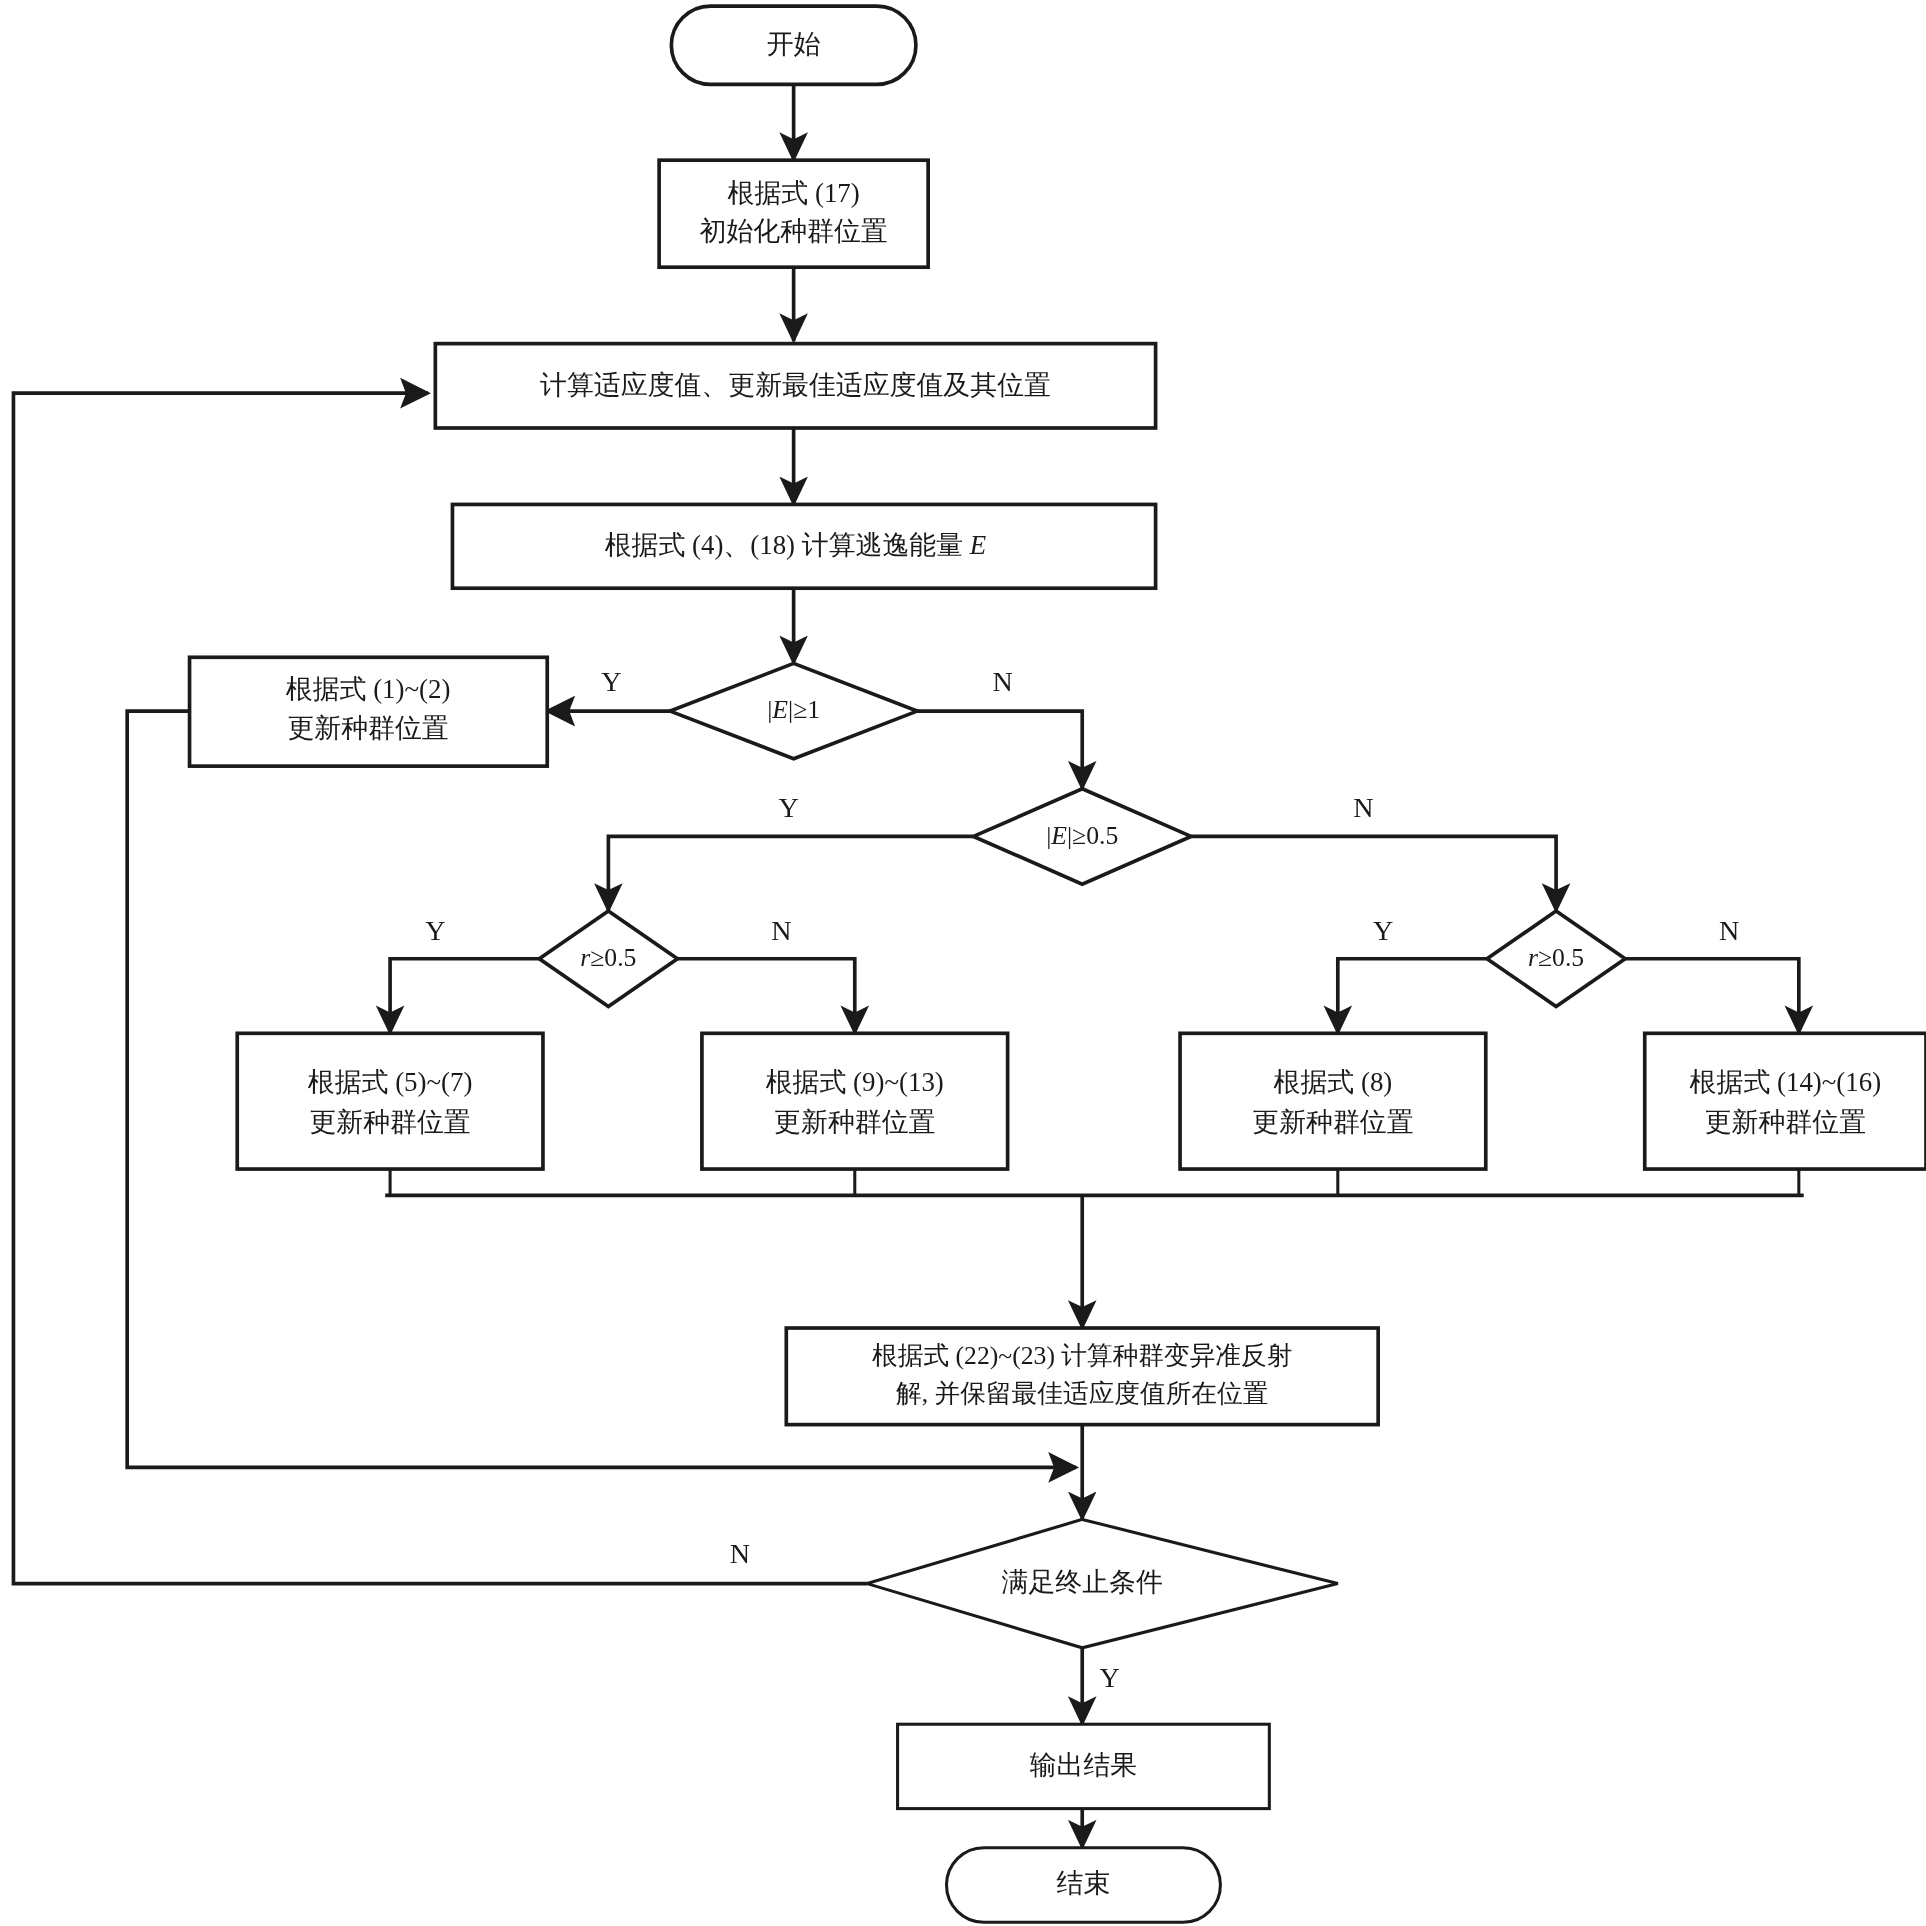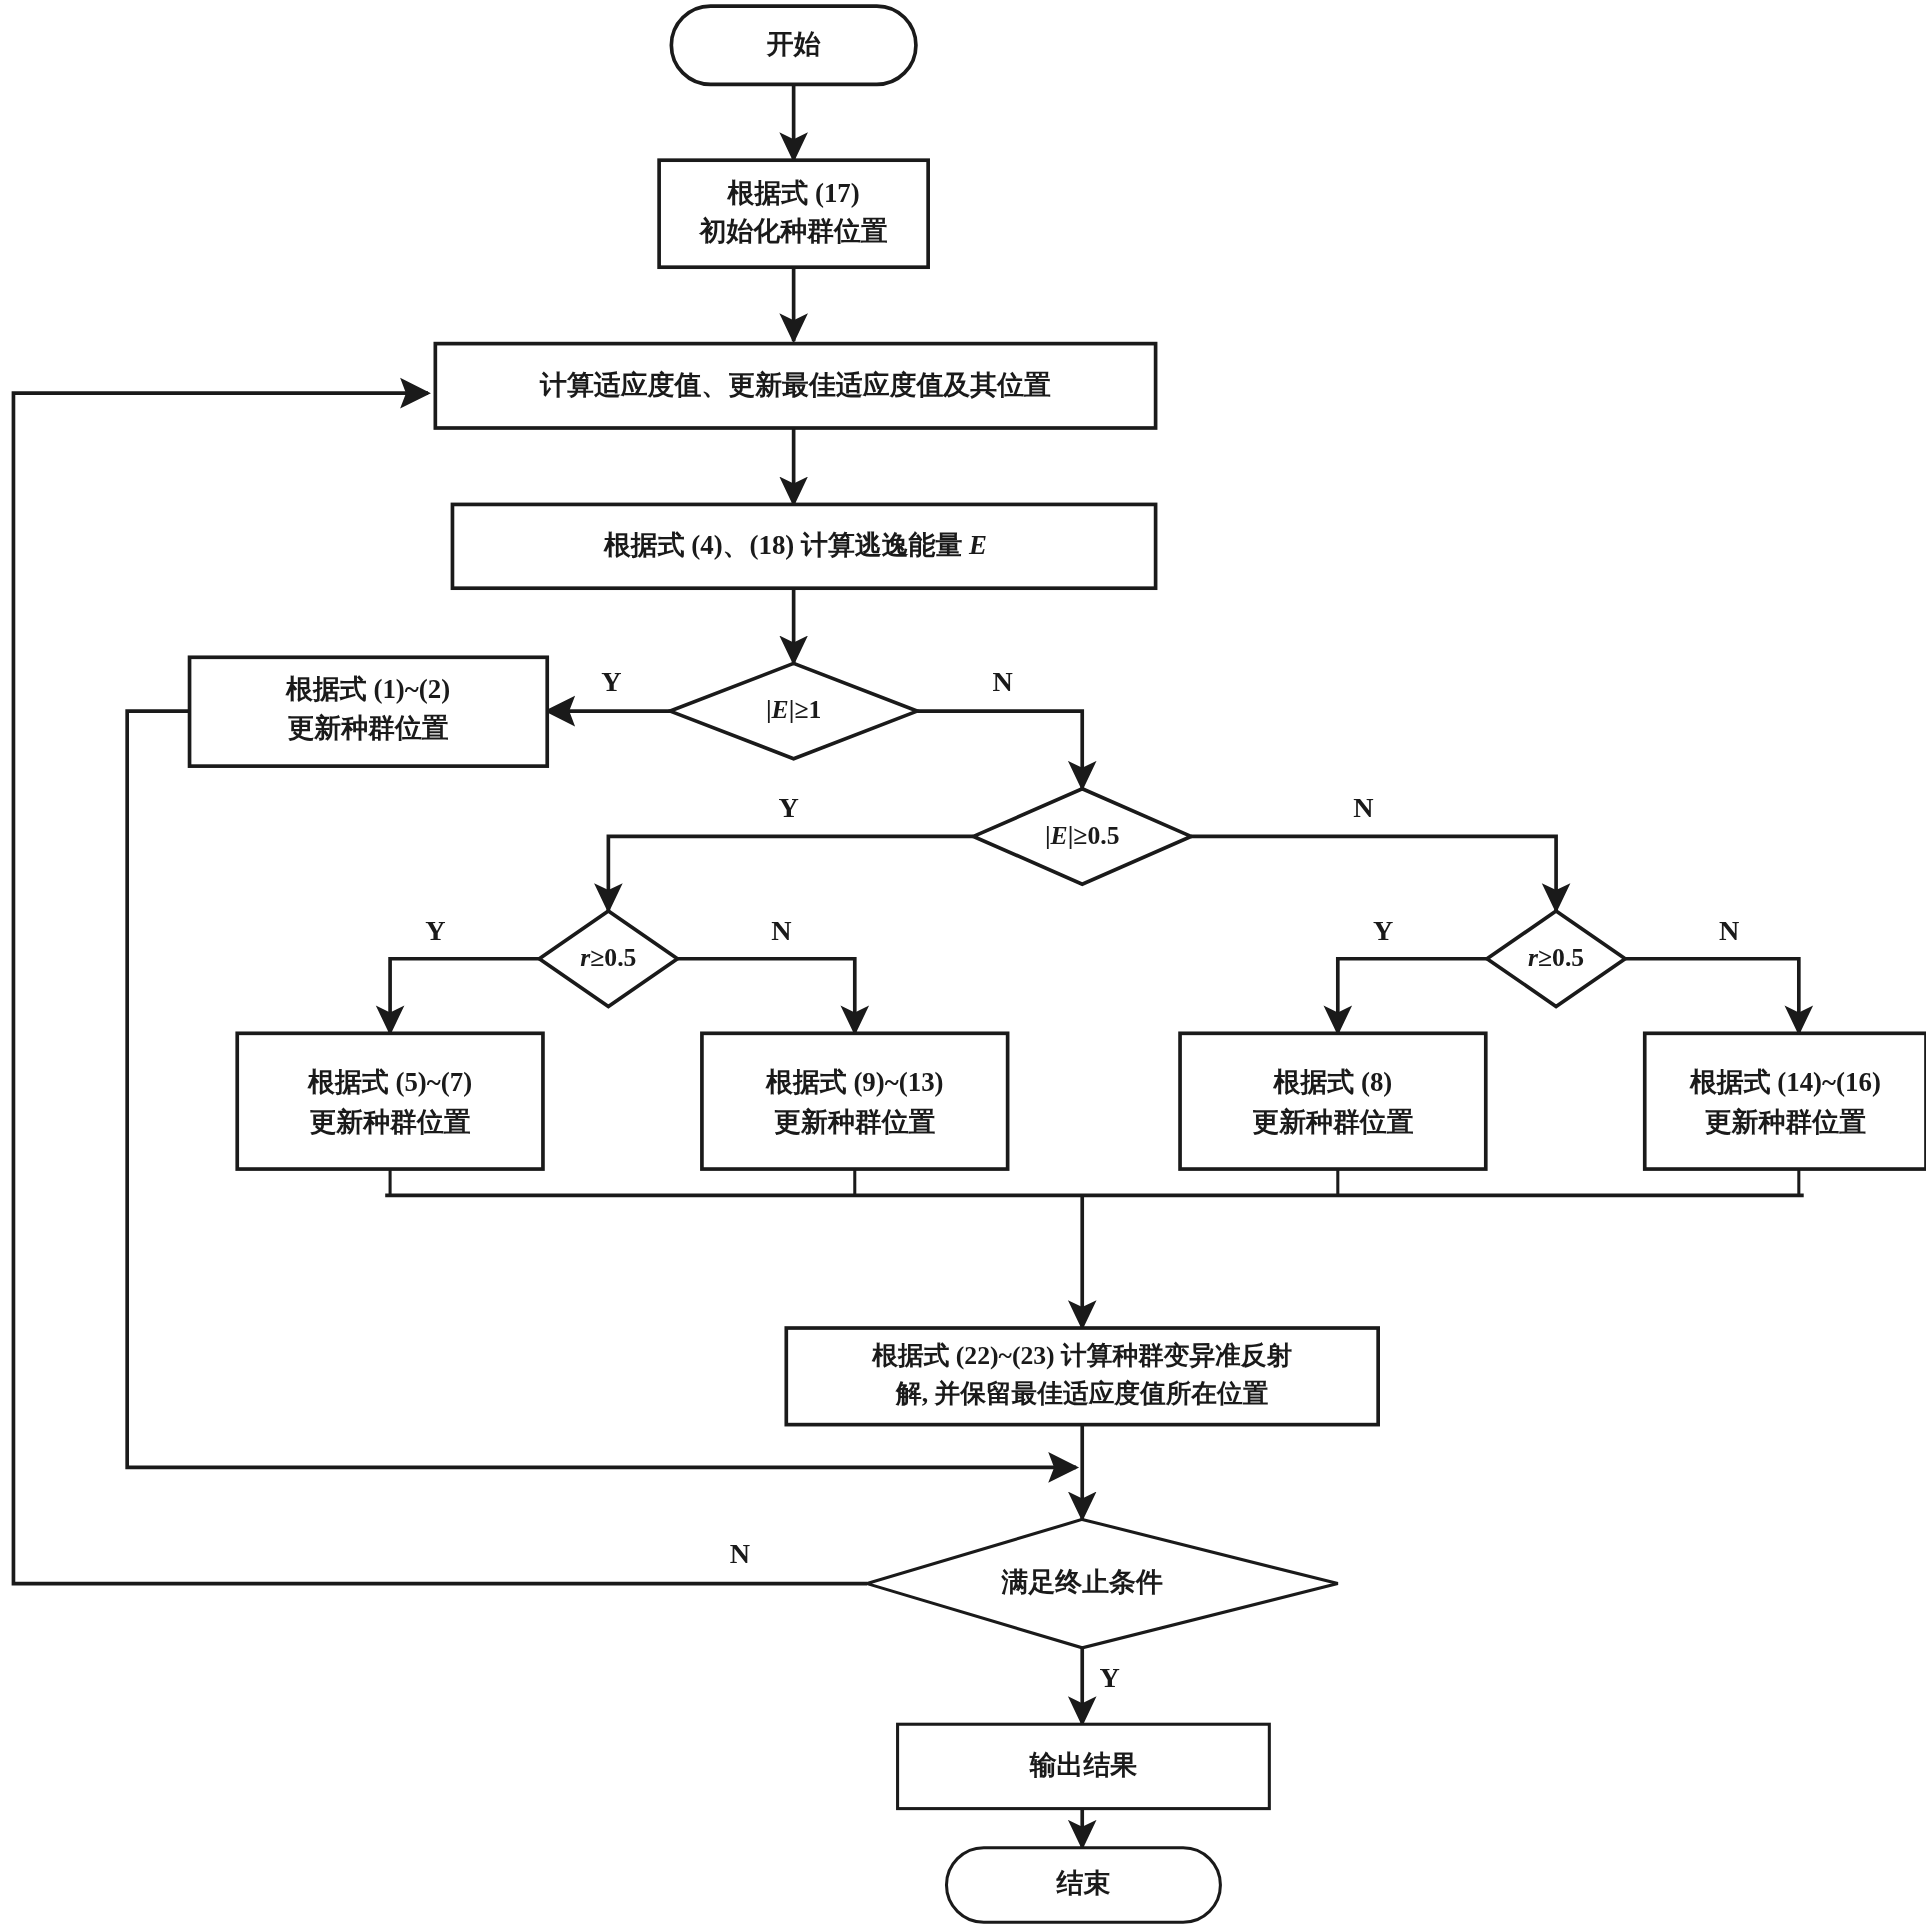--- a/index.html
+++ b/index.html
@@ -7,21 +7,20 @@
     margin: 0;
     padding: 0;
     background: #ffffff;
   }
   #root {
     width: 1612px;
     height: 1926px;
     position: relative;
     background: #ffffff;
     font-family: "Liberation Serif", "DejaVu Serif", serif;
-    font-weight: bold;
   }
   svg#flow {
     display: block;
     width: 1926px;
     height: 1926px;
   }
   .shape {
     fill: #ffffff;
     stroke: #1a1a1a;
     stroke-width: 6;

